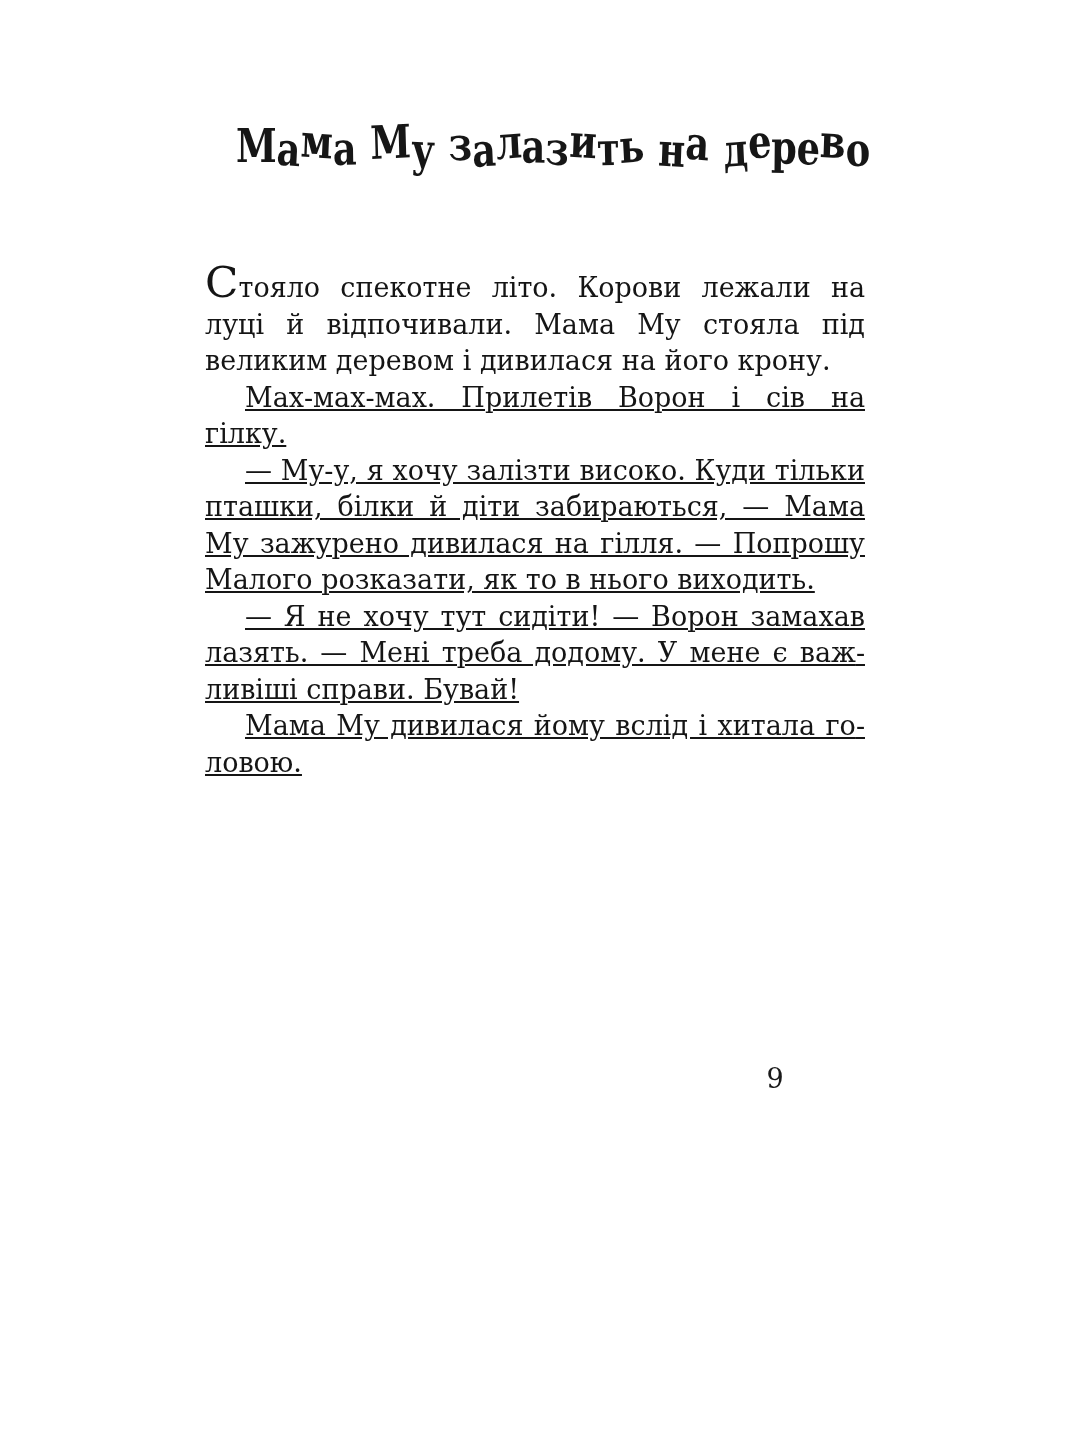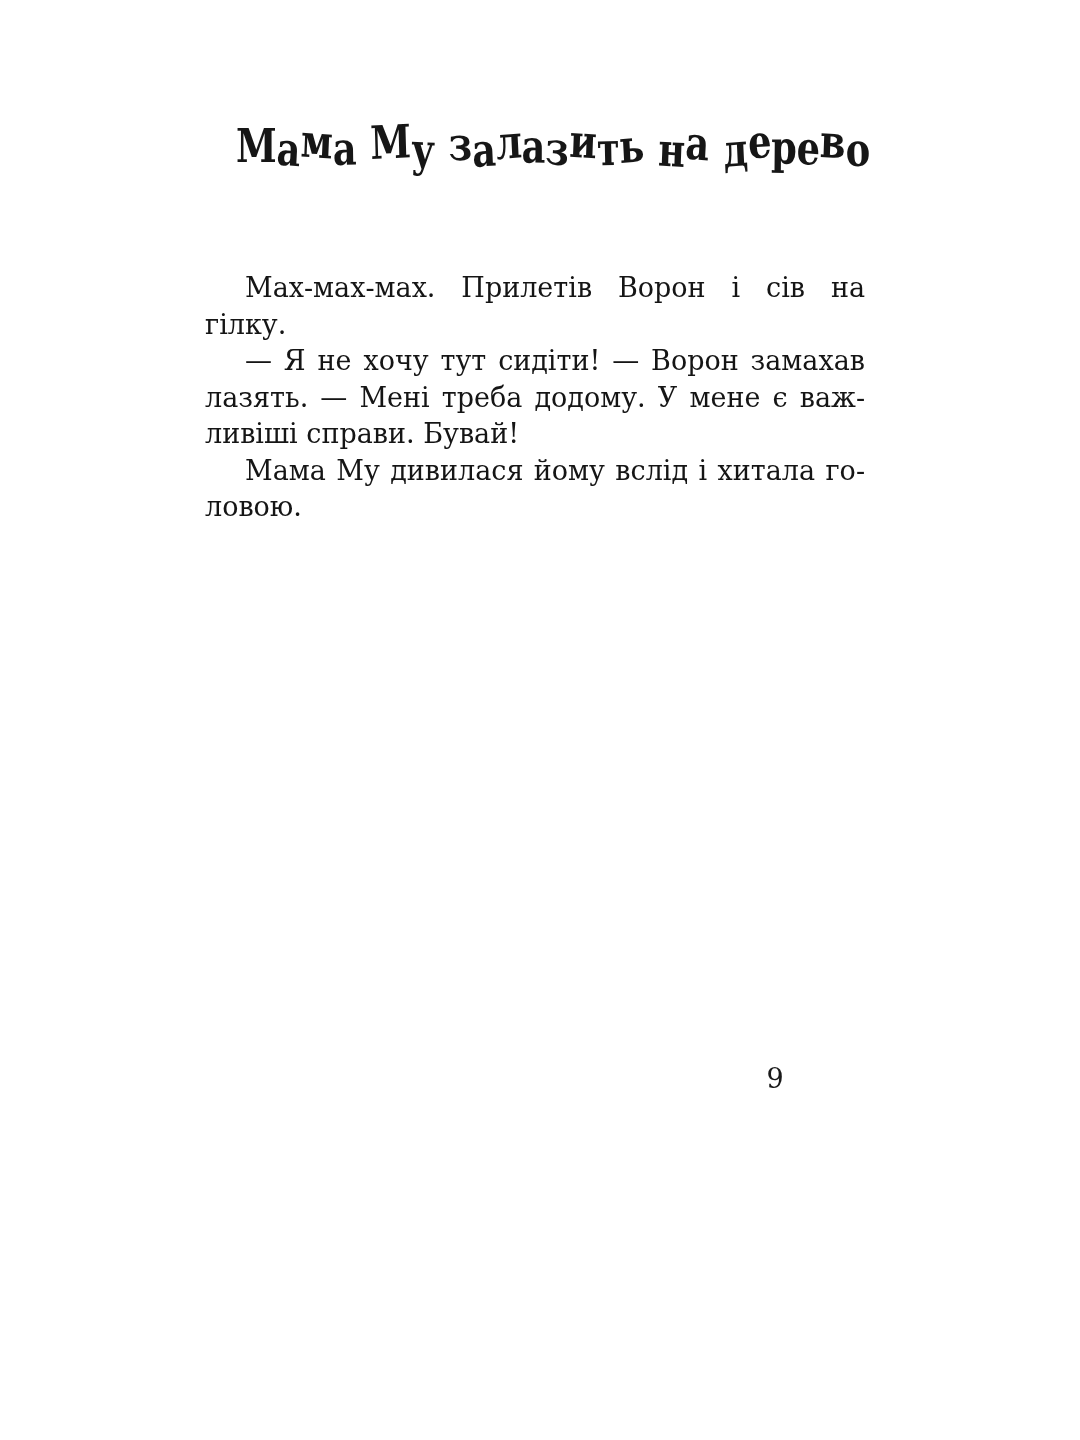--- a/index.html
+++ b/index.html
@@ -54,20 +54,21 @@
     color: #151515;
     hyphens: manual;
     -webkit-hyphens: manual;
   }
   .para {
     margin: 0;
     padding: 0;
   }
   .para.indent {
     text-indent: 40px;
+    text-decoration: underline;
   }
   .initial {
     font-size: 1.62em;
     line-height: 0;
     vertical-align: baseline;
   }
   .page-number {
     position: absolute;
     top: 1062px;
     left: 745px;
@@ -79,27 +80,29 @@
   }
 </style>
 </head>
 <body>
 
 <div class="page">
 
   <h1 class="chapter-title"><span class="ch" style="transform:translateY(0.0px) rotate(0.0deg)">М</span><span class="ch" style="transform:translateY(3.4px) rotate(3.7deg)">а</span><span class="ch" style="transform:translateY(-4.5px) rotate(3.0deg)">м</span><span class="ch" style="transform:translateY(2.6px) rotate(-1.2deg)">а</span><span class="sp"> </span><span class="ch" style="transform:translateY(-3.9px) rotate(-2.0deg)">М</span><span class="ch" style="transform:translateY(4.2px) rotate(2.3deg)">у</span><span class="sp"> </span><span class="ch" style="transform:translateY(-2.0px) rotate(0.9deg)">з</span><span class="ch" style="transform:translateY(4.3px) rotate(-3.2deg)">а</span><span class="ch" style="transform:translateY(-3.8px) rotate(-3.5deg)">л</span><span class="ch" style="transform:translateY(0.7px) rotate(0.3deg)">а</span><span class="ch" style="transform:translateY(2.8px) rotate(3.8deg)">з</span><span class="ch" style="transform:translateY(-4.5px) rotate(2.7deg)">и</span><span class="ch" style="transform:translateY(3.2px) rotate(-1.5deg)">т</span><span class="ch" style="transform:translateY(0.3px) rotate(-4.0deg)">ь</span><span class="sp"> </span><span class="ch" style="transform:translateY(4.4px) rotate(2.6deg)">н</span><span class="ch" style="transform:translateY(-2.4px) rotate(3.8deg)">а</span><span class="sp"> </span><span class="ch" style="transform:translateY(4.1px) rotate(-3.4deg)">д</span><span class="ch" style="transform:translateY(-4.2px) rotate(-3.3deg)">е</span><span class="ch" style="transform:translateY(1.5px) rotate(0.7deg)">р</span><span class="ch" style="transform:translateY(2.2px) rotate(3.9deg)">е</span><span class="ch" style="transform:translateY(-4.4px) rotate(2.5deg)">в</span><span class="ch" style="transform:translateY(3.7px) rotate(-1.8deg)">о</span></h1>
 
   <div class="body-text">
+    <p class="para"><span class="initial">С</span><span>тояло спекотне літо. Корови лежали на луці й відпочивали. Мама Му стояла під великим деревом і дивилася на його крону.</span></p>
 
     <p class="para indent">Мах-мах-мах. Прилетів Ворон і сів на гілку.</p>
 
 
 
 
 
+    <p class="para indent">— Му-у, я хочу залізти високо. Куди тільки пташки, білки й діти забираються, — Мама Му зажурено дивилася на гілля. — Попрошу Малого розказати, як то в нього виходить.</p>
 
     <p class="para indent">— Я не хочу тут сидіти! — Ворон замахав лазять. — Мені треба додому. У мене є важ­ливіші справи. Бувай!</p>
 
     <p class="para indent">Мама Му дивилася йому вслід і хитала го­ловою.</p>
   </div>
 
   <div class="page-number">9</div>
 
 </div>
 

